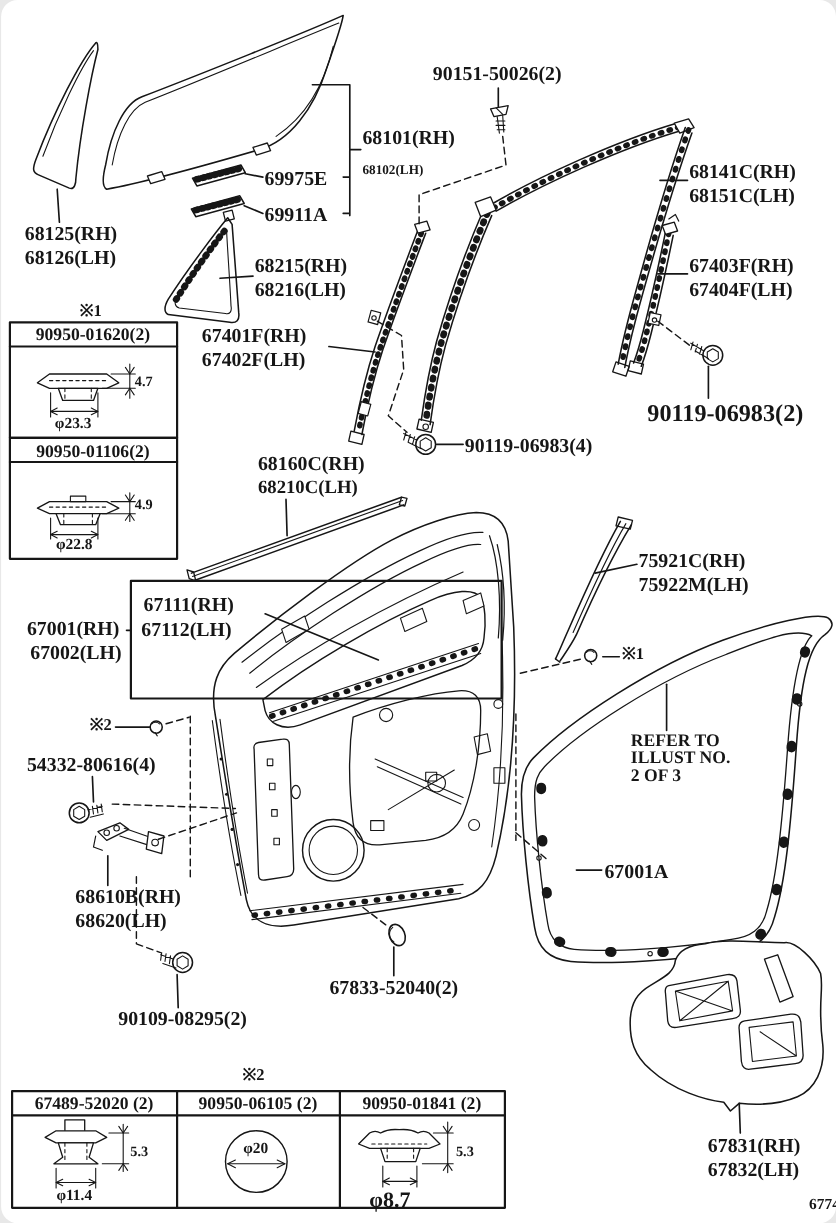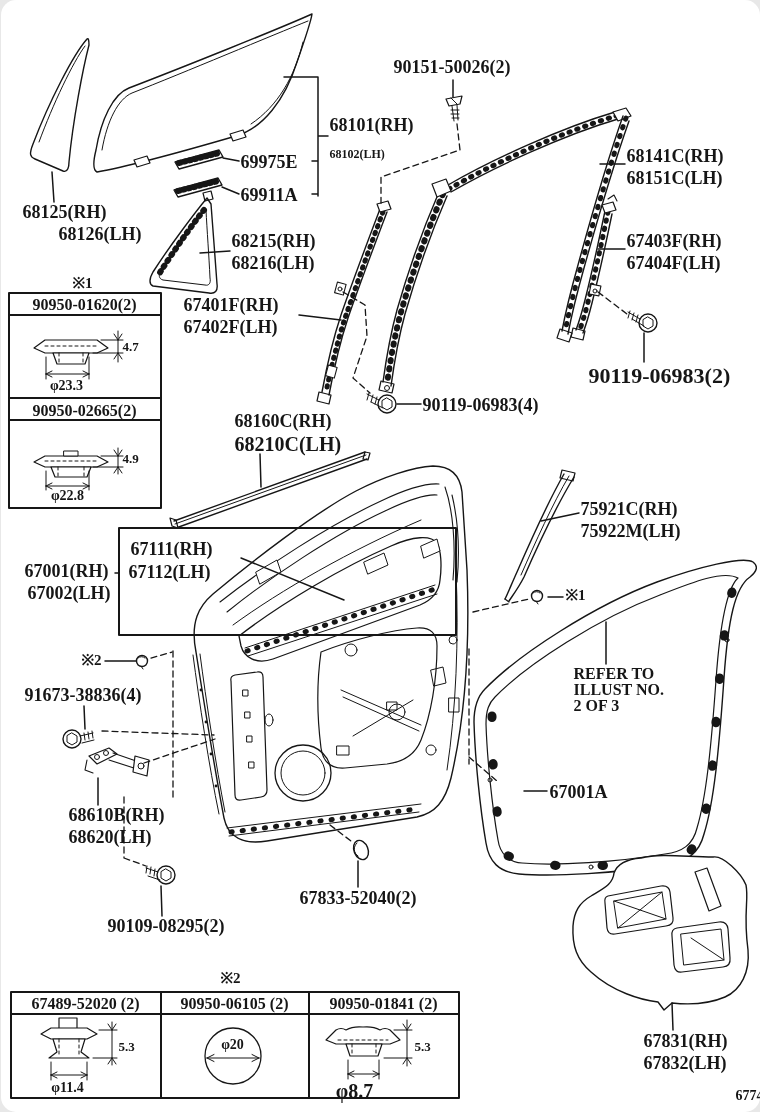--- a/index.html
+++ b/index.html
@@ -334,48 +334,48 @@
     </g>
   </svg>
 
   <div>
       <div class="lbl" style="top: 58px; left: 393px; font-size: 18px;">90151-50026(2)</div>
       <div class="lbl" style="top: 116px; left: 329px; font-size: 18px;">68101(RH)</div>
       <div class="lbl" style="top: 148px; left: 329px; font-size: 12px;">68102(LH)</div>
       <div class="lbl" style="top: 153px; left: 240px; font-size: 18px;">69975E</div>
       <div class="lbl" style="top: 186px; left: 240px; font-size: 18px;">69911A</div>
       <div class="lbl" style="top: 203px; left: 22px; font-size: 18px;">68125(RH)</div>
-      <div class="lbl" style="top: 225px; left: 22px; font-size: 18px; margin-left: 36px;">68126(LH)</div>
+      <div class="lbl" style="top: 225px; left: 22px; font-size: 18px;">68126(LH)</div>
       <div class="lbl" style="top: 232px; left: 231px; font-size: 18px;">68215(RH)</div>
       <div class="lbl" style="top: 254px; left: 231px; font-size: 18px;">68216(LH)</div>
       <div class="lbl" style="top: 147px; left: 626px; font-size: 18px;">68141C(RH)</div>
       <div class="lbl" style="top: 169px; left: 626px; font-size: 18px;">68151C(LH)</div>
       <div class="lbl" style="top: 232px; left: 626px; font-size: 18px;">67403F(RH)</div>
       <div class="lbl" style="top: 254px; left: 626px; font-size: 18px;">67404F(LH)</div>
       <div class="lbl" style="top: 276px; left: 72px; font-size: 15px;">※1</div>
       <div class="lbl" style="top: 297px; left: 84px; font-size: 16px; transform: translateX(-50%);">90950-01620(2)</div>
       <div class="lbl" style="top: 340px; left: 122px; font-size: 13px;">4.7</div>
       <div class="lbl" style="top: 379px; left: 66px; font-size: 14px; transform: translateX(-50%);">φ23.3</div>
-      <div class="lbl" style="top: 403px; left: 84px; font-size: 16px; transform: translateX(-50%);">90950-02665(2)</div>
+      <div class="lbl" style="top: 403px; left: 84px; font-size: 16px; transform: translateX(-50%);">90950-01106(2)</div>
       <div class="lbl" style="top: 452px; left: 122px; font-size: 13px;">4.9</div>
       <div class="lbl" style="top: 489px; left: 67px; font-size: 14px; transform: translateX(-50%);">φ22.8</div>
       <div class="lbl" style="top: 296px; left: 183px; font-size: 18px; text-align: center;">67401F(RH)</div>
       <div class="lbl" style="top: 318px; left: 183px; font-size: 18px;">67402F(LH)</div>
       <div class="lbl" style="top: 364px; left: 588px; font-size: 22px;">90119-06983(2)</div>
       <div class="lbl" style="top: 396px; left: 422px; font-size: 18px;">90119-06983(4)</div>
       <div class="lbl" style="top: 412px; left: 234px; font-size: 18px;">68160C(RH)</div>
-      <div class="lbl" style="top: 434px; left: 234px; font-size: 20px;">68210C(LH)</div>
+      <div class="lbl" style="top: 434px; left: 234px; font-size: 17px;">68210C(LH)</div>
       <div class="lbl" style="top: 500px; left: 580px; font-size: 18px;">75921C(RH)</div>
       <div class="lbl" style="top: 522px; left: 580px; font-size: 18px;">75922M(LH)</div>
       <div class="lbl" style="top: 540px; left: 130px; font-size: 18px;">67111(RH)</div>
       <div class="lbl" style="top: 563px; left: 128px; font-size: 18px;">67112(LH)</div>
       <div class="lbl" style="top: 562px; left: 24px; font-size: 18px;">67001(RH)</div>
       <div class="lbl" style="top: 584px; left: 8px; font-size: 18px; margin-left: 19px;">67002(LH)</div>
       <div class="lbl" style="top: 653px; left: 81px; font-size: 15px;">※2</div>
-      <div class="lbl" style="top: 686px; left: 24px; font-size: 18px;">91673-38836(4)</div>
+      <div class="lbl" style="top: 686px; left: 24px; font-size: 18px;">54332-80616(4)</div>
       <div class="lbl" style="top: 588px; left: 565px; font-size: 15px;">※1</div>
       <div class="lbl" style="top: 666px; left: 573px; font-size: 16px;">REFER TO</div>
       <div class="lbl" style="top: 682px; left: 573px; font-size: 16px;">ILLUST NO.</div>
       <div class="lbl" style="top: 698px; left: 573px; font-size: 16px;">2 OF 3</div>
       <div class="lbl" style="top: 783px; left: 549px; font-size: 18px;">67001A</div>
       <div class="lbl" style="top: 806px; left: 68px; font-size: 18px;">68610B(RH)</div>
       <div class="lbl" style="top: 828px; left: 68px; font-size: 18px;">68620(LH)</div>
       <div class="lbl" style="top: 889px; left: 299px; font-size: 18px;">67833-52040(2)</div>
       <div class="lbl" style="top: 917px; left: 107px; font-size: 18px;">90109-08295(2)</div>
       <div class="lbl" style="top: 971px; left: 220px; font-size: 15px;">※2</div>

